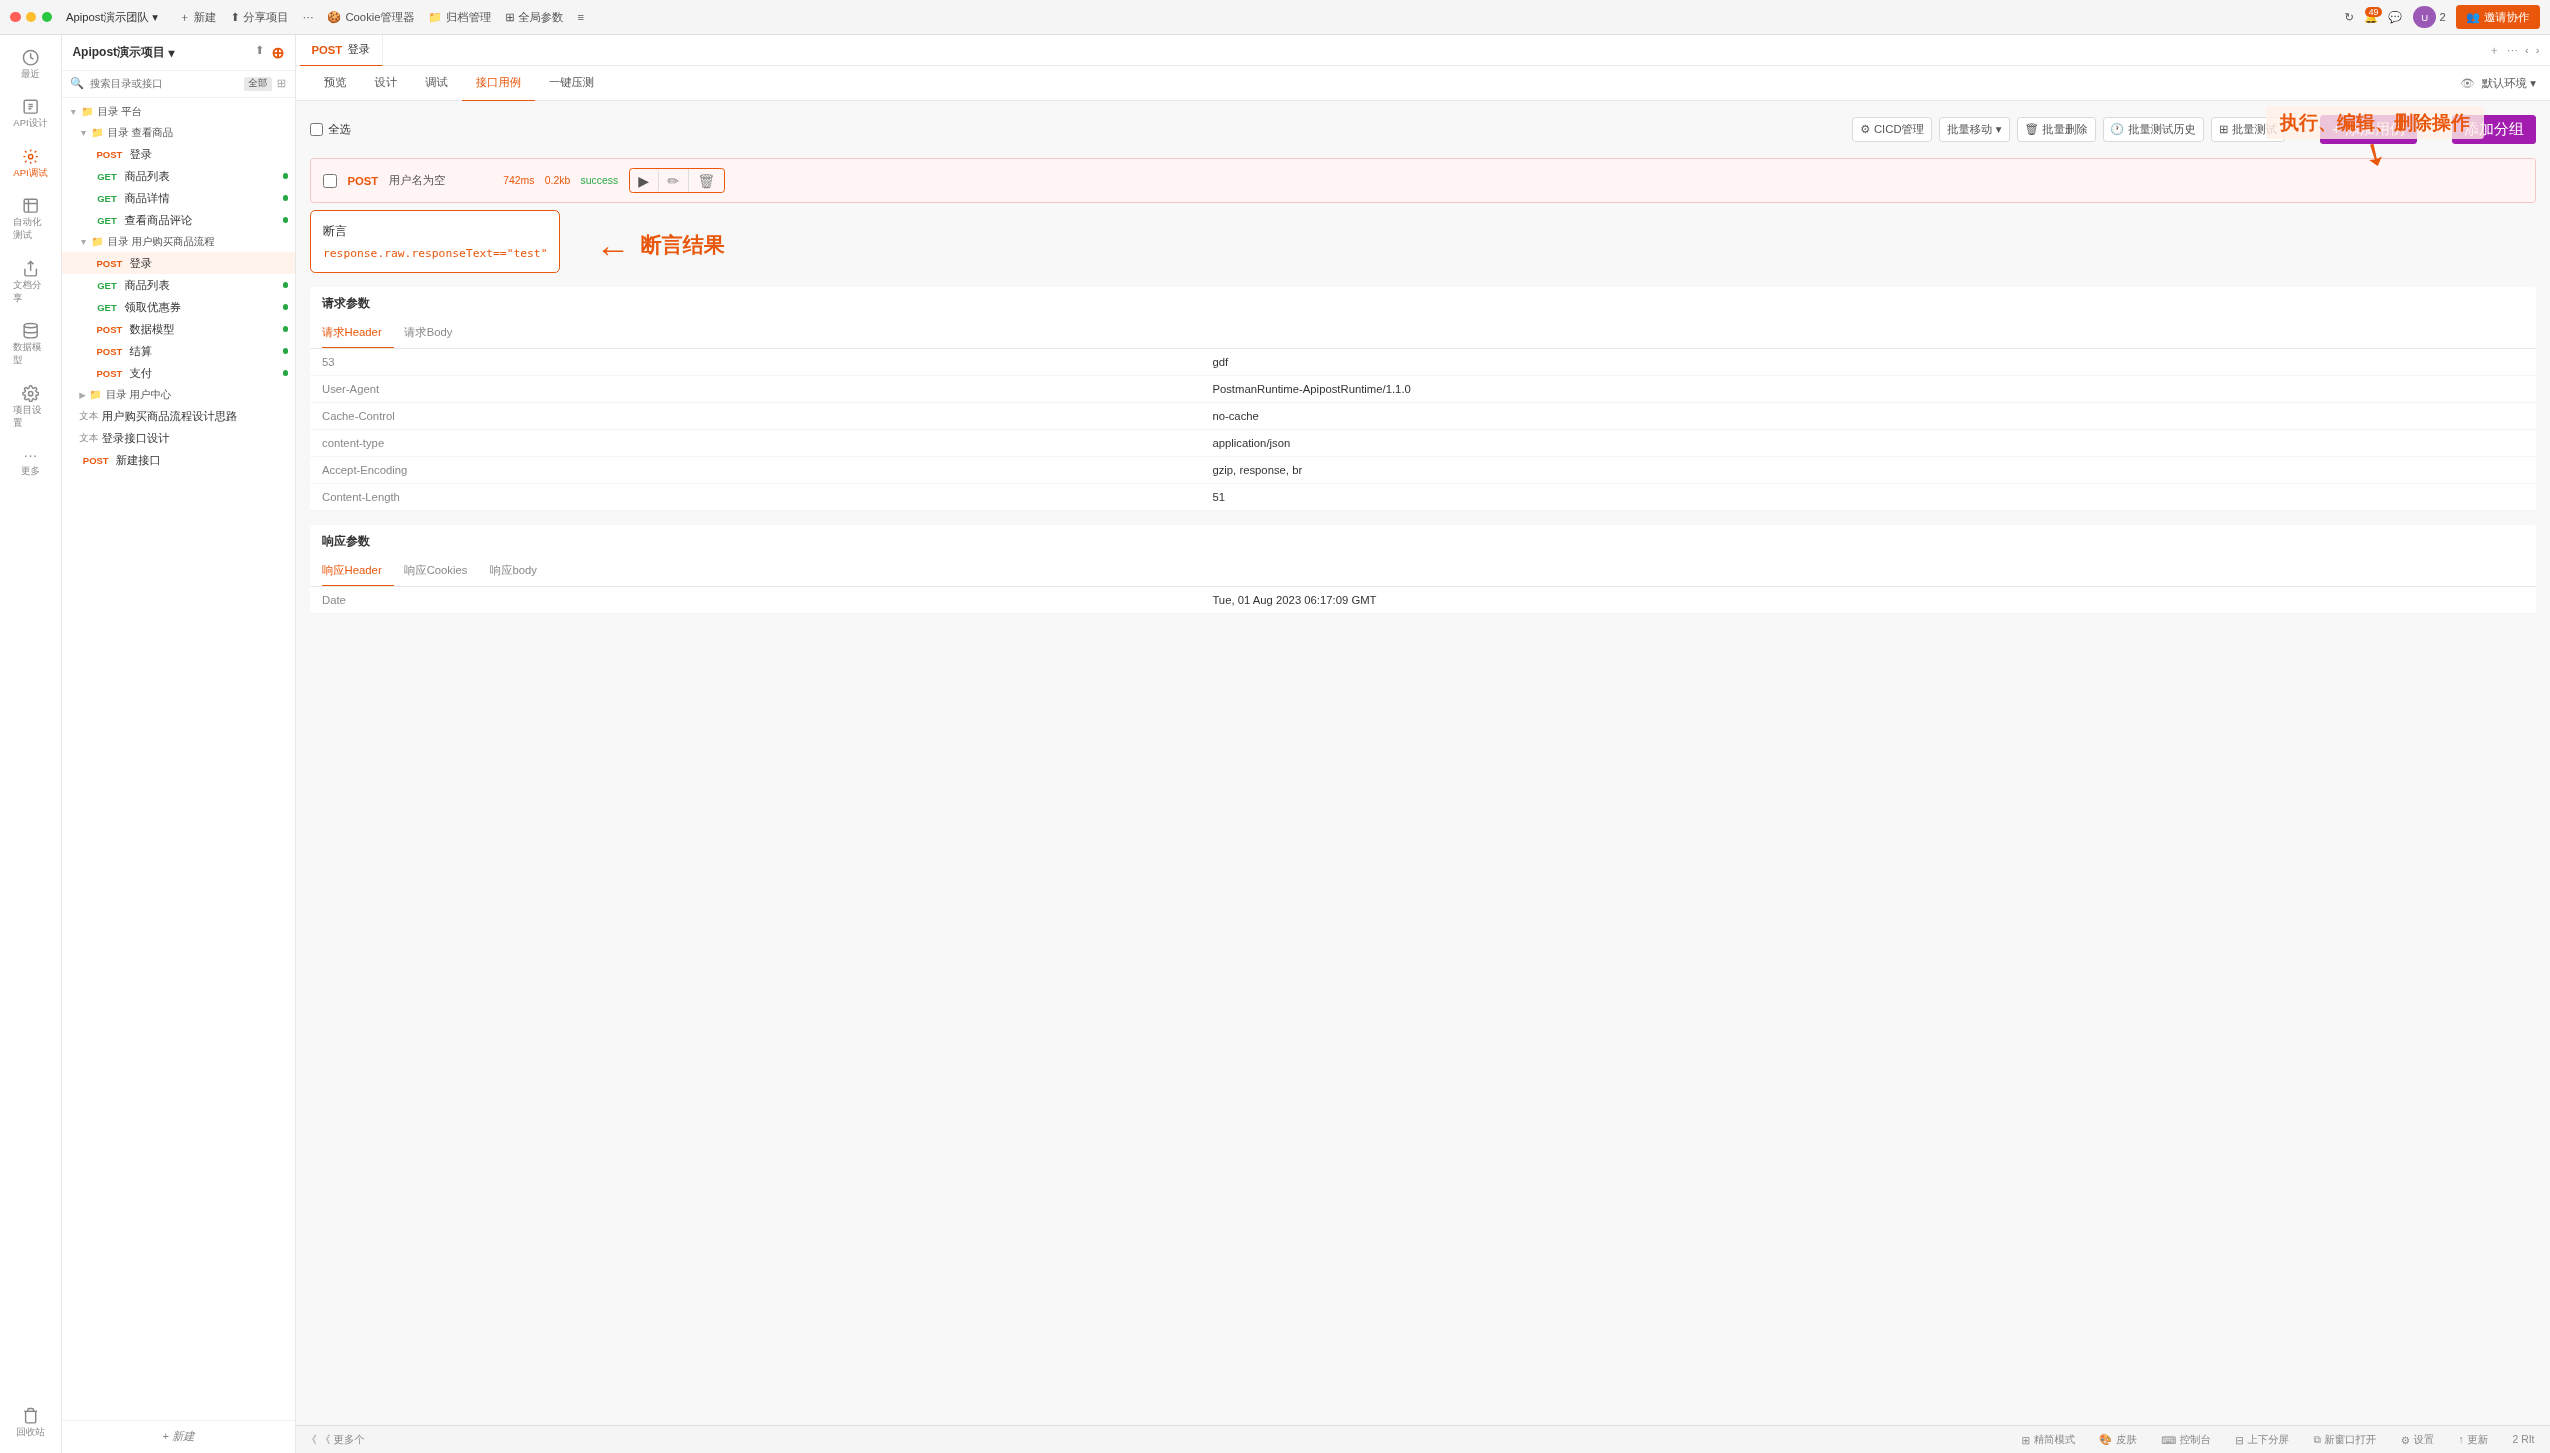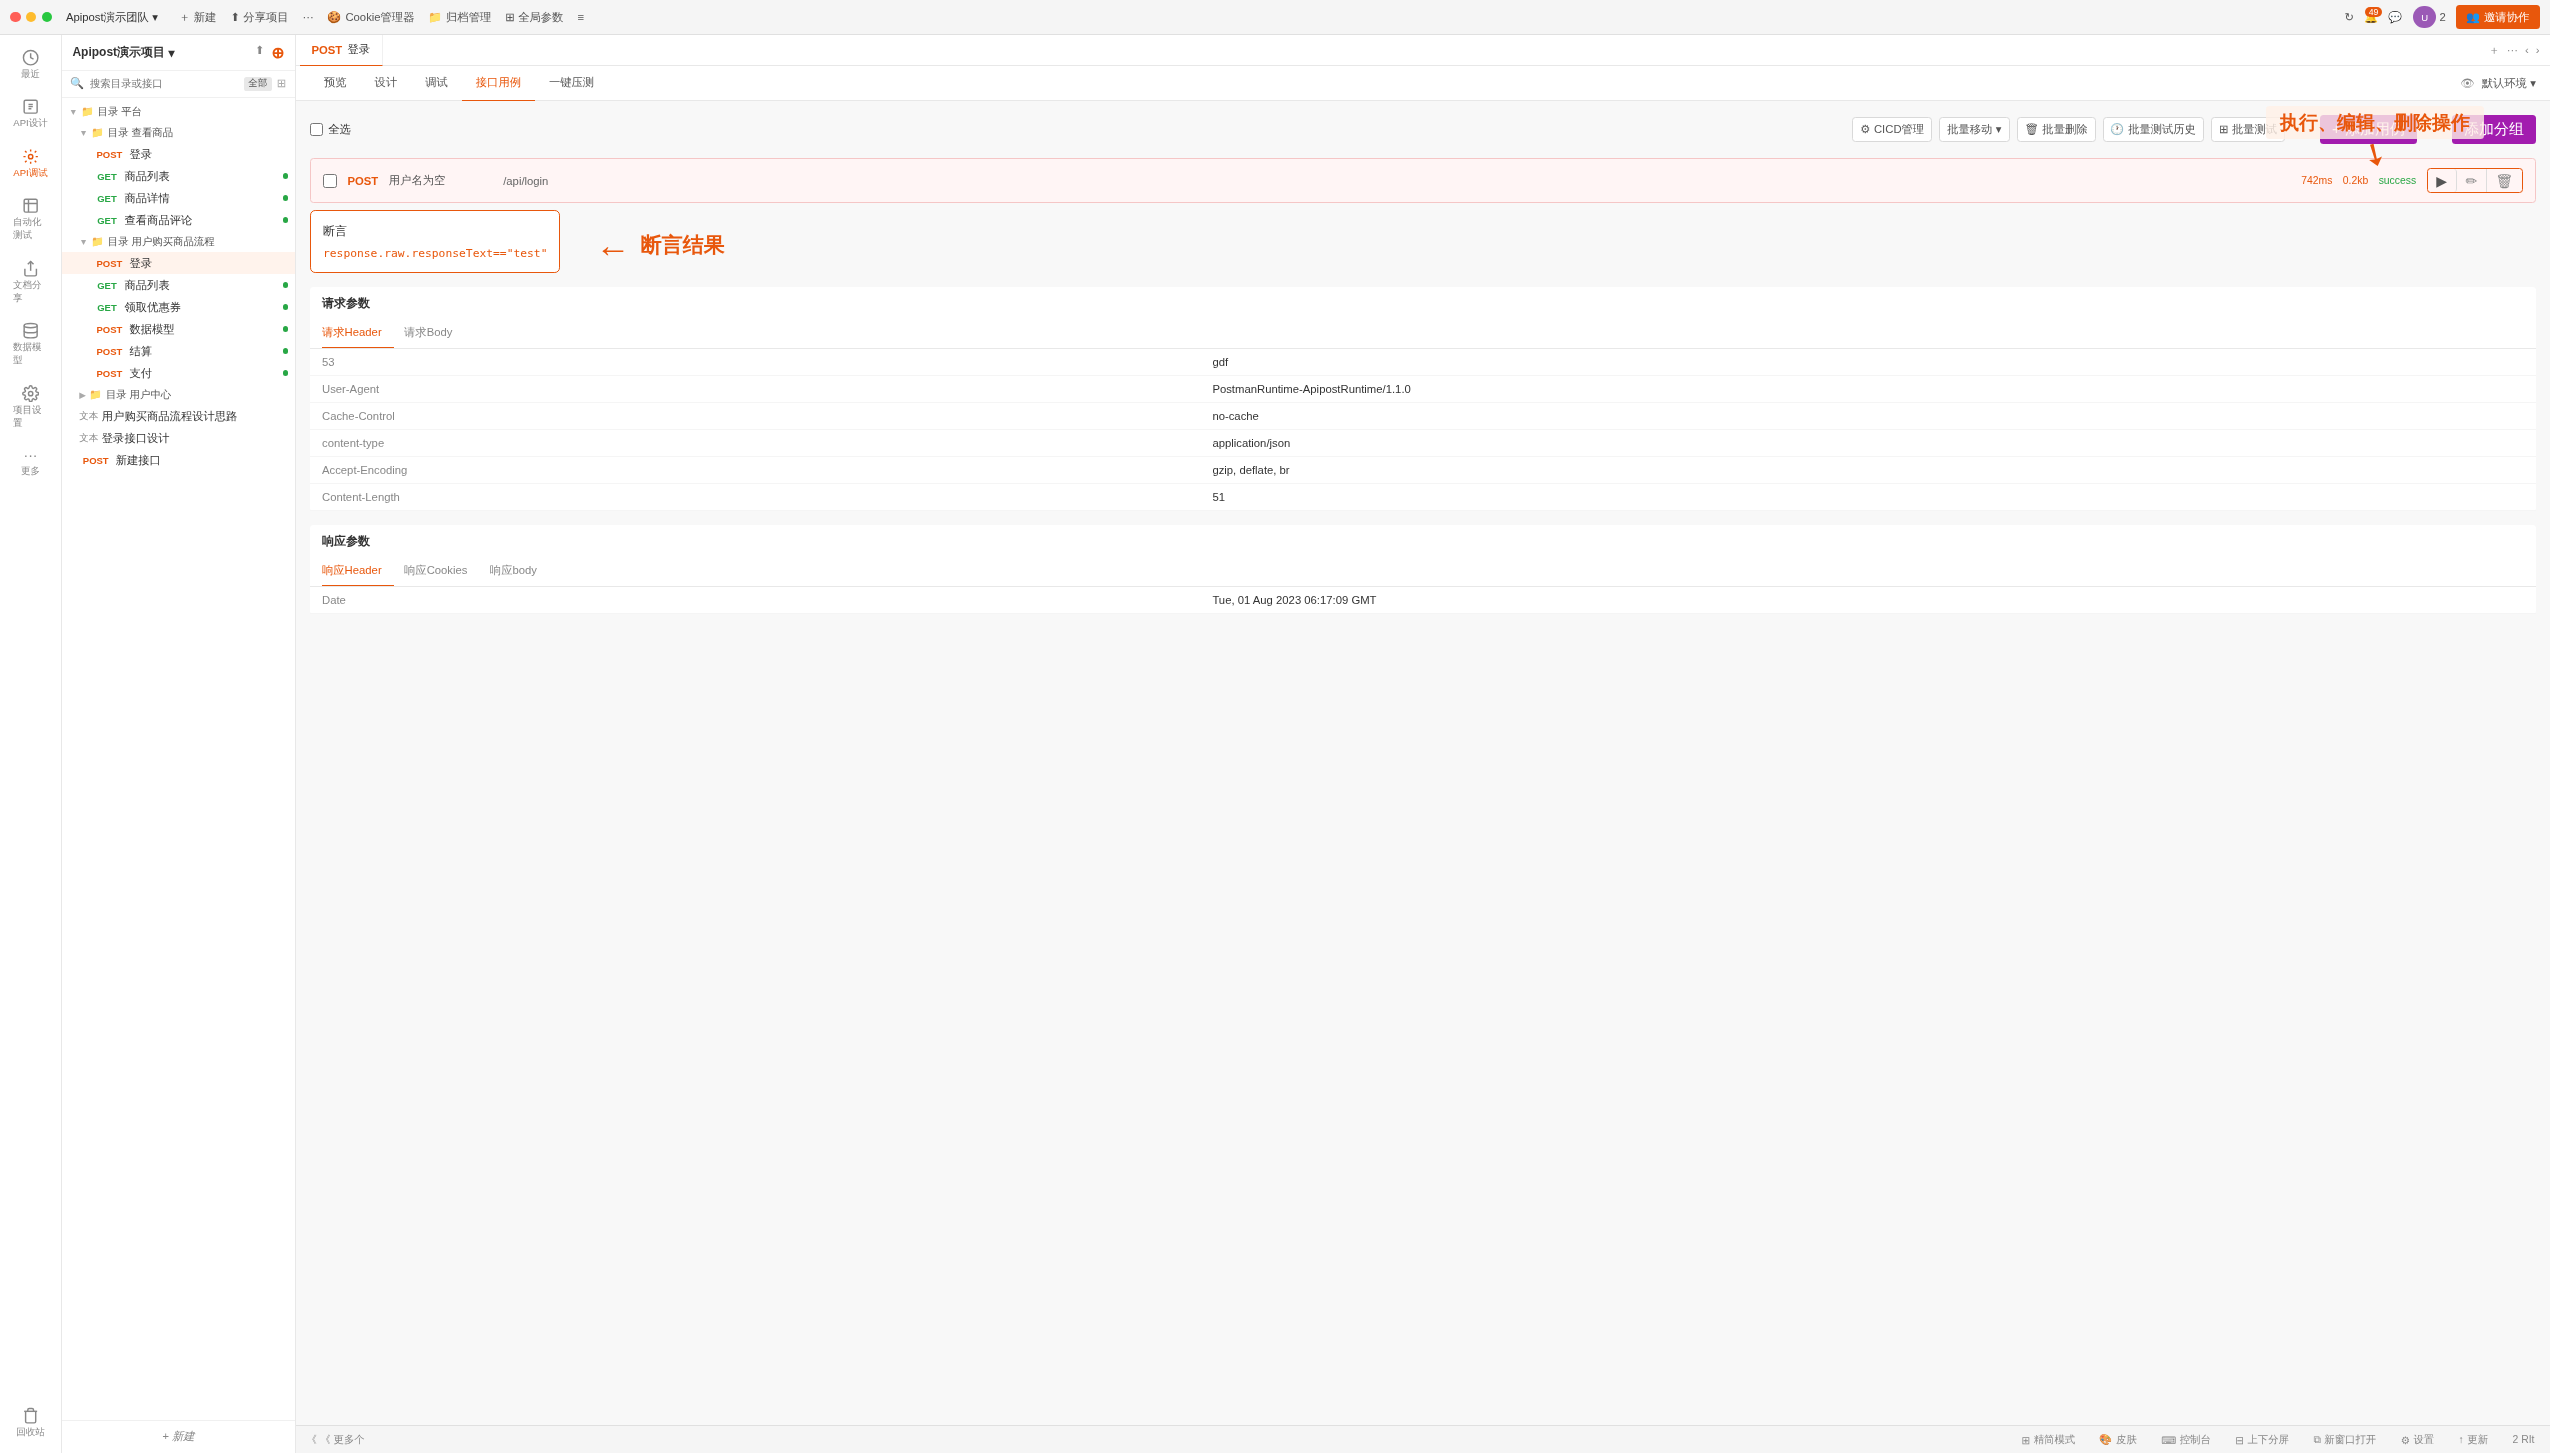--- a/index.html
+++ b/index.html
@@ -433,21 +433,20 @@
           <button class="btn-orange">+ 添加用例</button>
           <button class="btn-orange">添加分组</button>
         </div>
       </div>
 
       <div style="position:relative;">
         <div class="test-case-row highlighted-row">
           <input type="checkbox" class="tc-checkbox" style="">
           <span class="tc-method">POST</span>
           <span class="tc-name">用户名为空</span>
-          <span class="tc-path">/api/login</span>
           <div class="tc-stats">
             <span class="tc-time">742ms</span>
             <span class="tc-size">0.2kb</span>
             <span class="tc-status">success</span>
           </div>
           <div class="tc-action-group" style="border:1.7px solid #e8570c;border-radius:3.5px;">
             <button class="tc-action-btn run" title="Run">▶</button>
             <button class="tc-action-btn" title="Edit">✏</button>
             <button class="tc-action-btn" title="Delete">🗑</button>
           </div>
@@ -492,21 +491,21 @@
             <tr>
               <td>Cache-Control</td>
               <td>no-cache</td>
             </tr>
             <tr>
               <td>content-type</td>
               <td>application/json</td>
             </tr>
             <tr>
               <td>Accept-Encoding</td>
-              <td>gzip, deflate, br</td>
+              <td>gzip, response, br</td>
             </tr>
             <tr>
               <td>Content-Length</td>
               <td>51</td>
             </tr>
           </tbody>
         </table>
       </div>
 
       <div class="params-section">

